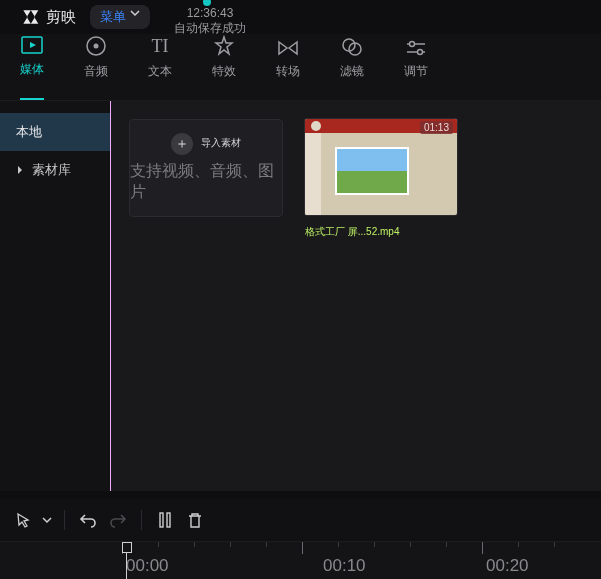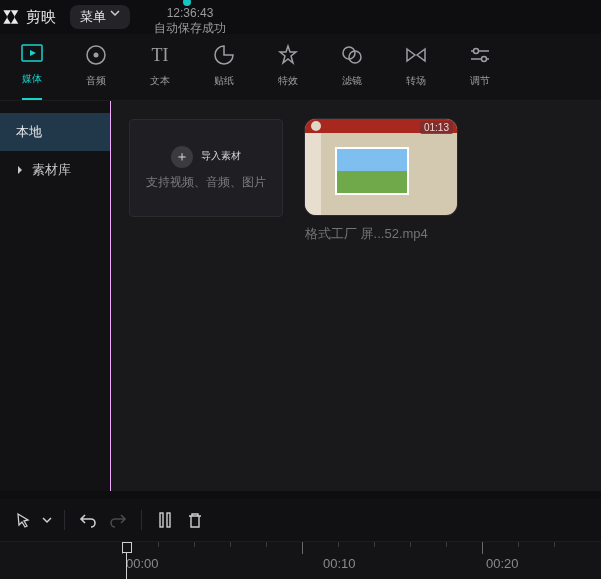--- a/index.html
+++ b/index.html
@@ -1,58 +1,58 @@
 <!DOCTYPE html>
 <html><head>
 <meta charset="utf-8">
 <style>
   html,body{margin:0;padding:0;width:601px;height:579px;background:#0d0d0f;font-family:"Microsoft YaHei",Arial,sans-serif;color:#bdbdbf;overflow:hidden;font-size:13px;}
-  .titlebar{display:flex;align-items:center;height:34px;padding:0 0;background:#0e0e10;}
+  .titlebar{display:flex;align-items:center;height:34px;padding:0 20px;background:#0e0e10;}
   .logo{width:20px;height:20px;margin-right:6px;}
   .app-name{color:#e7e7e9;font-size:15px;margin-right:14px;}
-  .menu-pill{display:flex;align-items:flex-start;background:#242428;border-radius:8px;padding:3px 10px;cursor:pointer;color:#e5e5e5;font-size:13px;}
+  .menu-pill{display:flex;align-items:flex-start;background:#242428;border-radius:8px;padding:3px 10px;cursor:pointer;color:#3b82f6;font-size:13px;}
   .menu-pill svg{margin-left:4px;}
   .autosave{display:flex;align-items:center;margin-left:24px;color:#9b9b9e;font-size:12px;flex-direction:column;}
   .dot{width:8px;height:8px;border-radius:50%;background:#14c7c2;margin-right:6px;}
   .tabbar{display:flex;align-items:flex-end;height:66px;background:#121214;border-bottom:1px solid #1c1c1f;}
   .tab{flex:0 0 64px;display:flex;flex-direction:column;align-items:center;justify-content:flex-end;height:62px;cursor:pointer;color:#9e9ea2;}
   .tab .ticon{height:26px;display:flex;align-items:center;justify-content:flex-end;margin-bottom:6px;}
-  .tab .tlabel{font-size:10px;padding-bottom:12px;}
+  .tab .tlabel{font-size:12px;padding-bottom:20px;}
   .tab.active{color:#16d3cd;}
   .tab.active .tlabel{border-bottom:2px solid #16d3cd;}
   .body{display:flex;height:390px;}
   .sidebar{width:110px;background:#121214;border-right:1px solid #f0abfc;padding-top:12px;}
   .side-item{display:flex;align-items:center;height:38px;padding-left:16px;cursor:pointer;color:#c8c8cb;font-size:13px;}
   .side-item.selected{background:#20384a;color:#e9e9ec;}
   .side-item .chev{margin-right:8px;display:inline-flex;}
   .mainpane{flex:1;background:#19191c;position:relative;padding:18px;}
   .cards{display:flex;}
   .import-card{width:152px;height:96px;background:#1f1f23;border:1px solid #2a2a2f;border-radius:4px;display:flex;flex-direction:column;align-items:center;justify-content:center;cursor:pointer;margin-right:22px;}
   .plus{width:22px;height:22px;border-radius:50%;background:#3a3a3f;color:#d6d6d9;display:flex;align-items:center;justify-content:center;font-size:14px;margin-bottom:-2px;}
   .import-row{display:flex;align-items:center;}
   .import-title{color:#d4d4d7;font-size:10px;margin-left:8px;}
-  .import-sub{color:#7a7a7e;font-size:12px;margin-top:8px;}
+  .import-sub{color:#7a7a7e;font-size:16px;margin-top:8px;}
   .clip-card{width:152px;}
-  .thumb{width:152px;height:96px;background:#d3c8b0;border-radius:11px;position:relative;overflow:hidden;box-shadow:0 0 0 1px #2a2a2f;cursor:pointer;}
+  .thumb{width:152px;height:96px;background:#d3c8b0;border-radius:2px;position:relative;overflow:hidden;box-shadow:0 0 0 1px #2a2a2f;cursor:pointer;}
   .thumb-top{position:absolute;top:0;left:0;right:0;height:14px;background:#a8281f;}
   .thumb-circle{position:absolute;top:2px;left:6px;width:10px;height:10px;border-radius:50%;background:#e0d8c6;}
   .thumb-strip{position:absolute;top:14px;left:0;width:16px;bottom:0;background:#e7ded0;}
   .thumb-img{position:absolute;top:30px;left:32px;width:70px;height:44px;background:linear-gradient(#7fbff0 50%,#6fa94a 50%);box-shadow:0 0 0 2px #fff;}
   .thumb-badge{position:absolute;top:2px;right:4px;background:rgba(122,46,46,.85);color:#f0d9d9;font-size:10px;padding:1px 4px;border-radius:2px;}
-  .clip-name{color:#737373;font-size:13px;margin-top:10px;text-align:left;}
+  .clip-name{color:#bef264;font-size:10px;margin-top:10px;text-align:left;}
   .gap1{height:8px;background:#0e0e10;}
   .toolbar{display:flex;align-items:center;height:42px;background:#111113;padding:0 8px;}
   .tbtn{width:30px;height:30px;display:flex;align-items:center;justify-content:center;cursor:pointer;color:#cfcfd2;border-radius:3px;}
   .tbtn.dis{color:#4a4a4e;cursor:default;}
   .sep{width:1px;height:20px;background:#2b2b2f;margin:0 8px;}
   .timeline{height:39px;background:#141416;position:relative;border-top:1px solid #1c1c1f;}
   .ruler{position:absolute;top:0;left:122px;right:0;height:100%;}
   .major{position:absolute;top:0;height:12px;border-left:1px solid #6a6a6e;}
   .minor{position:absolute;top:0;height:5px;border-left:1px solid #3a3a3e;}
-  .tl-label{position:absolute;top:14px;font-size:13px;color:#8a8a8e;}
+  .tl-label{position:absolute;top:14px;font-size:17px;color:#8a8a8e;}
   .playhead{position:absolute;left:122px;top:0;width:8px;height:12px;}
   .playhead-box{width:8px;height:9px;border:1px solid #cfcfd2;background:transparent;}
   .playhead-line{position:absolute;left:126px;top:11px;width:1px;height:28px;background:#cfcfd2;}
 </style>
 </head>
 <body>
 
 <div class="titlebar">
   <span class="logo">
     <svg viewBox="0 0 24 24" width="20" height="20">
@@ -95,49 +95,41 @@
   </div>
   <div class="tab">
     <span class="ticon">
         <span style="font-family:Georgia,serif;font-size:18px;color:#9e9ea2;">TI</span>
       </span>
     <span class="tlabel">文本</span>
   </div>
   <div class="tab">
     <span class="ticon">
         <svg width="22" height="22" viewBox="0 0 22 22">
-          <path d="M11 2 A9 9 0 1 0 20 11 L11 11 Z" fill="none" stroke="#9e9ea2" stroke-width="1.5"></path>
-        </svg>
-      </span>
-    <span class="tlabel">贴纸</span>
-  </div>
-  <div class="tab">
-    <span class="ticon">
-        <svg width="22" height="22" viewBox="0 0 22 22">
           <path d="M11 2 L13 8 L19 8 L14 12 L16 19 L11 15 L6 19 L8 12 L3 8 L9 8 Z" fill="none" stroke="#9e9ea2" stroke-width="1.5"></path>
         </svg>
       </span>
     <span class="tlabel">特效</span>
+  </div>
+  <div class="tab">
+    <span class="ticon">
+        <svg width="24" height="18" viewBox="0 0 24 18">
+          <path d="M3 3 L11 9 L3 15 Z M21 3 L13 9 L21 15 Z" fill="none" stroke="#9e9ea2" stroke-width="1.5"></path>
+        </svg>
+      </span>
+    <span class="tlabel">转场</span>
   </div>
   <div class="tab">
     <span class="ticon">
         <svg width="24" height="20" viewBox="0 0 24 20">
           <circle cx="9" cy="8" r="6" fill="none" stroke="#9e9ea2" stroke-width="1.5"></circle>
           <circle cx="15" cy="12" r="6" fill="none" stroke="#9e9ea2" stroke-width="1.5"></circle>
         </svg>
       </span>
     <span class="tlabel">滤镜</span>
-  </div>
-  <div class="tab">
-    <span class="ticon">
-        <svg width="24" height="18" viewBox="0 0 24 18">
-          <path d="M3 3 L11 9 L3 15 Z M21 3 L13 9 L21 15 Z" fill="none" stroke="#9e9ea2" stroke-width="1.5"></path>
-        </svg>
-      </span>
-    <span class="tlabel">转场</span>
   </div>
   <div class="tab">
     <span class="ticon">
         <svg width="22" height="18" viewBox="0 0 22 18">
           <line x1="2" y1="5" x2="20" y2="5" stroke="#9e9ea2" stroke-width="1.5"></line>
           <line x1="2" y1="13" x2="20" y2="13" stroke="#9e9ea2" stroke-width="1.5"></line>
           <circle cx="7" cy="5" r="2.5" fill="#111113" stroke="#9e9ea2" stroke-width="1.5"></circle>
           <circle cx="15" cy="13" r="2.5" fill="#111113" stroke="#9e9ea2" stroke-width="1.5"></circle>
         </svg>
       </span>

